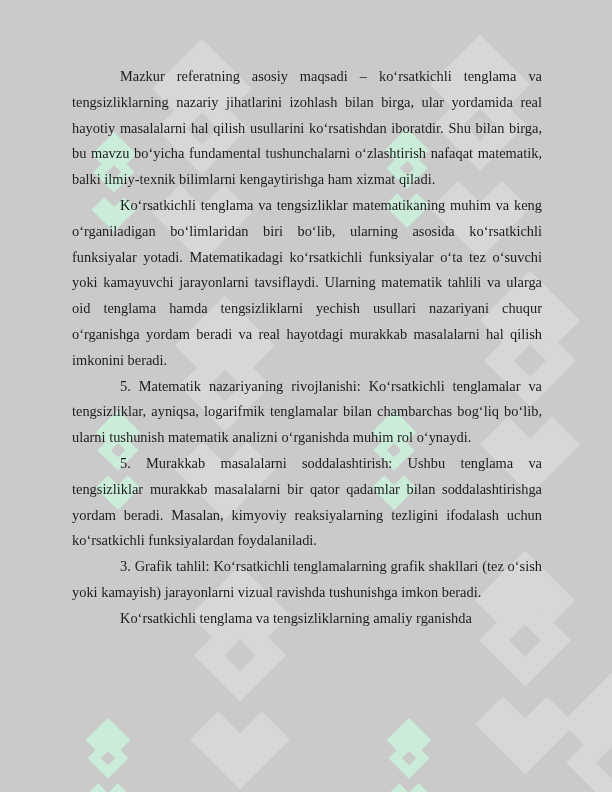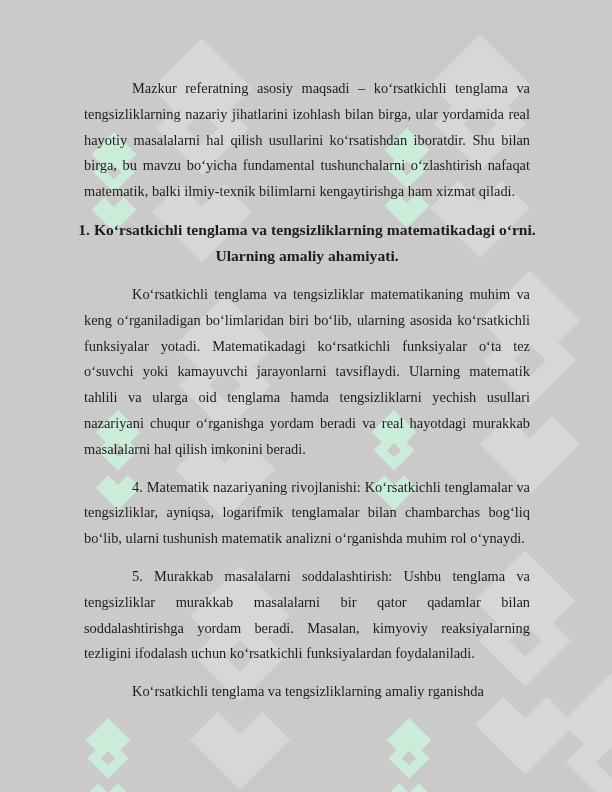--- a/index.html
+++ b/index.html
@@ -32,21 +32,21 @@
     left: 0; top: 0;
     box-sizing: border-box;
     width: 612px; height: 792px;
     padding: 64px 70px 0 72px;
     color: var(--ink);
     font-size: 14.4px;
     line-height: 25.8px;
     z-index: 2;
   }
   .content p {
-    margin: 12px;
+    margin: 0;
     text-indent: 48px;
     text-align: justify;
   }
   .heading {
     margin: 9px 0 5px 0;
     font-size: 15.6px;
     line-height: 26.5px;
     font-weight: bold;
     text-align: center;
     color: var(--ink);
@@ -104,20 +104,20 @@
     </svg>
   <svg class="wm wm-mint" style="left:81px;top:718px;width:54px;height:100px" viewBox="0 0 60 112">
       <use href="#wm-glyph"></use>
     </svg>
   <svg class="wm wm-mint" style="left:382px;top:718px;width:54px;height:100px" viewBox="0 0 60 112">
       <use href="#wm-glyph"></use>
     </svg>
 
   <div class="content">
     <p>Mazkur referatning asosiy maqsadi – ko‘rsatkichli tenglama va tengsizliklarning nazariy jihatlarini izohlash bilan birga, ular yordamida real hayotiy masalalarni hal qilish usullarini ko‘rsatishdan iboratdir. Shu bilan birga, bu mavzu bo‘yicha fundamental tushunchalarni o‘zlashtirish nafaqat matematik, balki ilmiy-texnik bilimlarni kengaytirishga ham xizmat qiladi.</p>
-    <h1 class="heading">1. Ko‘rsatkichli tenglama va tengsizliklarning matematikadagi o‘rni. Ularning amaliy ahamiyati.</h1>
     <p>Ko‘rsatkichli tenglama va tengsizliklar matematikaning muhim va keng o‘rganiladigan bo‘limlaridan biri bo‘lib, ularning asosida ko‘rsatkichli funksiyalar yotadi. Matematikadagi ko‘rsatkichli funksiyalar o‘ta tez o‘suvchi yoki kamayuvchi jarayonlarni tavsiflaydi. Ularning matematik tahlili va ularga oid tenglama hamda tengsizliklarni yechish usullari nazariyani chuqur o‘rganishga yordam beradi va real hayotdagi murakkab masalalarni hal qilish imkonini beradi.</p>
-    <p>4. Matematik nazariyaning rivojlanishi: Ko‘rsatkichli tenglamalar va tengsizliklar, ayniqsa, logarifmik tenglamalar bilan chambarchas bog‘liq bo‘lib, ularni tushunish matematik analizni o‘rganishda muhim rol o‘ynaydi.</p>
+    <p>5. Matematik nazariyaning rivojlanishi: Ko‘rsatkichli tenglamalar va tengsizliklar, ayniqsa, logarifmik tenglamalar bilan chambarchas bog‘liq bo‘lib, ularni tushunish matematik analizni o‘rganishda muhim rol o‘ynaydi.</p>
     <p>5. Murakkab masalalarni soddalashtirish: Ushbu tenglama va tengsizliklar murakkab masalalarni bir qator qadamlar bilan soddalashtirishga yordam beradi. Masalan, kimyoviy reaksiyalarning tezligini ifodalash uchun ko‘rsatkichli funksiyalardan foydalaniladi.</p>
+    <p>3. Grafik tahlil: Ko‘rsatkichli tenglamalarning grafik shakllari (tez o‘sish yoki kamayish) jarayonlarni vizual ravishda tushunishga imkon beradi.</p>
     <p>Ko‘rsatkichli tenglama va tengsizliklarning amaliy rganishda</p>
   </div>
 
 </div>
 
 </body></html>

